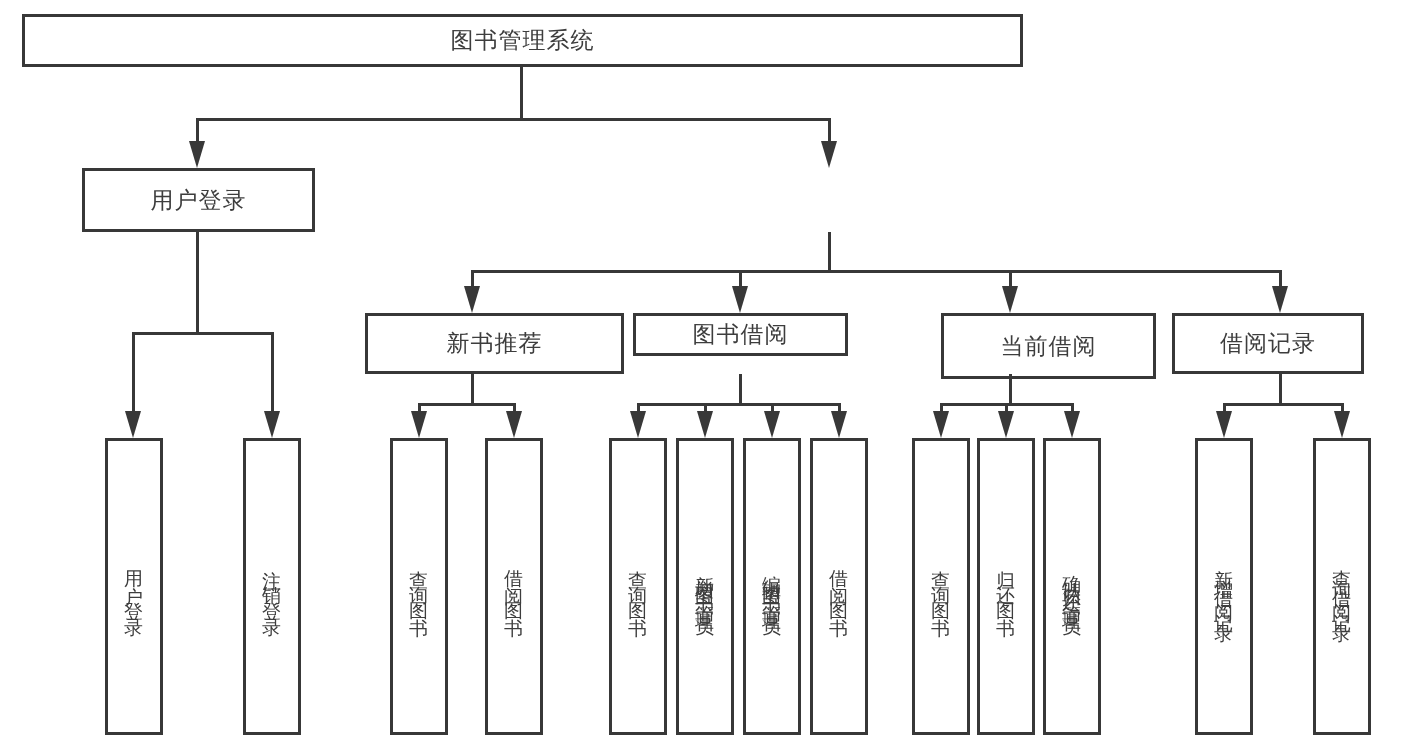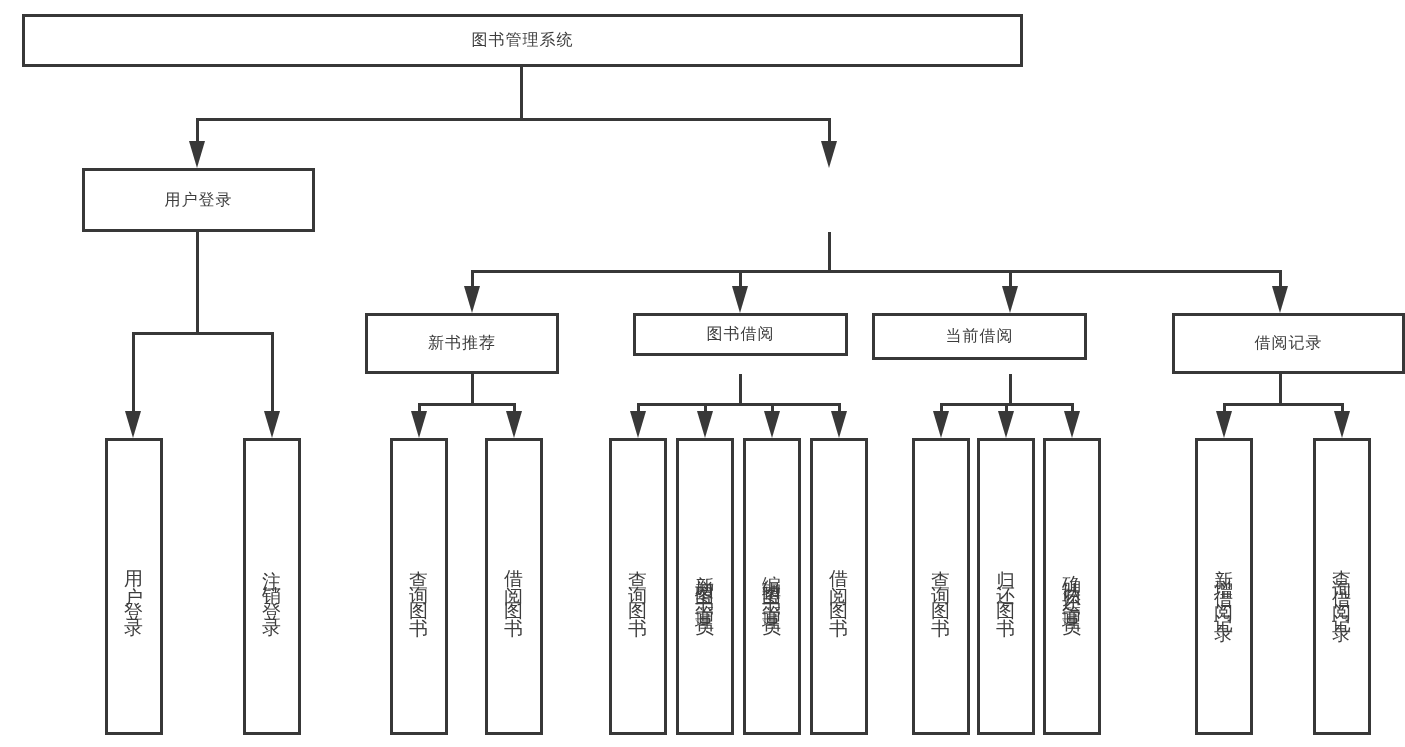--- a/index.html
+++ b/index.html
@@ -4,21 +4,21 @@
 <style>
   html,body{margin:0;padding:0;background:#ffffff;}
   #stage{
     position:relative;width:1405px;height:747px;background:#ffffff;overflow:hidden;
     font-family:"Liberation Sans","DejaVu Sans",sans-serif;color:#383838;
   }
   
   .box{
     position:absolute;box-sizing:border-box;border:3px solid #383838;background:#ffffff;
     display:flex;align-items:center;justify-content:center;
-    font-size:16px;color:#3d3d3d;letter-spacing:1px;
+    font-size:23px;color:#3d3d3d;letter-spacing:1px;
   }
   
   .vbox{
     position:absolute;box-sizing:border-box;border:3px solid #383838;background:#ffffff;
     width:58px;height:297px;top:438px;
     display:flex;align-items:center;justify-content:center;
   }
   .vbox span{
     writing-mode:vertical-rl;text-orientation:mixed;
     font-size:19px;color:#3d3d3d;line-height:1;white-space:nowrap;
@@ -44,27 +44,27 @@
 </head>
 <body>
 
 <div id="stage">
 
   <div class="box" style="left:22px;top:14px;width:1001px;height:53px;">图书管理系统</div>
 
   <div class="box" style="left:82px;top:168px;width:233px;height:64px;">用户登录</div>
 
 
-  <div class="box" style="left:365px;top:313px;width:194px;height:61px;">新书推荐</div>
+  <div class="box" style="left:365px;top:313px;width:259px;height:61px;">新书推荐</div>
 
   <div class="box" style="left:633px;top:313px;width:215px;height:43px;">图书借阅</div>
 
-  <div class="box" style="left:872px;top:313px;width:215px;height:47px;">当前借阅</div>
+  <div class="box" style="left:941px;top:313px;width:215px;height:66px;">当前借阅</div>
 
-  <div class="box" style="left:1172px;top:313px;width:233px;height:61px;">借阅记录</div>
+  <div class="box" style="left:1172px;top:313px;width:192px;height:61px;">借阅记录</div>
 
   <div class="vbox vt4" style="left:105px;">
     <span>用户登录</span>
   </div>
   <div class="vbox vt4" style="left:243px;">
     <span>注销登录</span>
   </div>
 
   <div class="vbox vt4" style="left:390px;">
     <span>查询图书</span>

